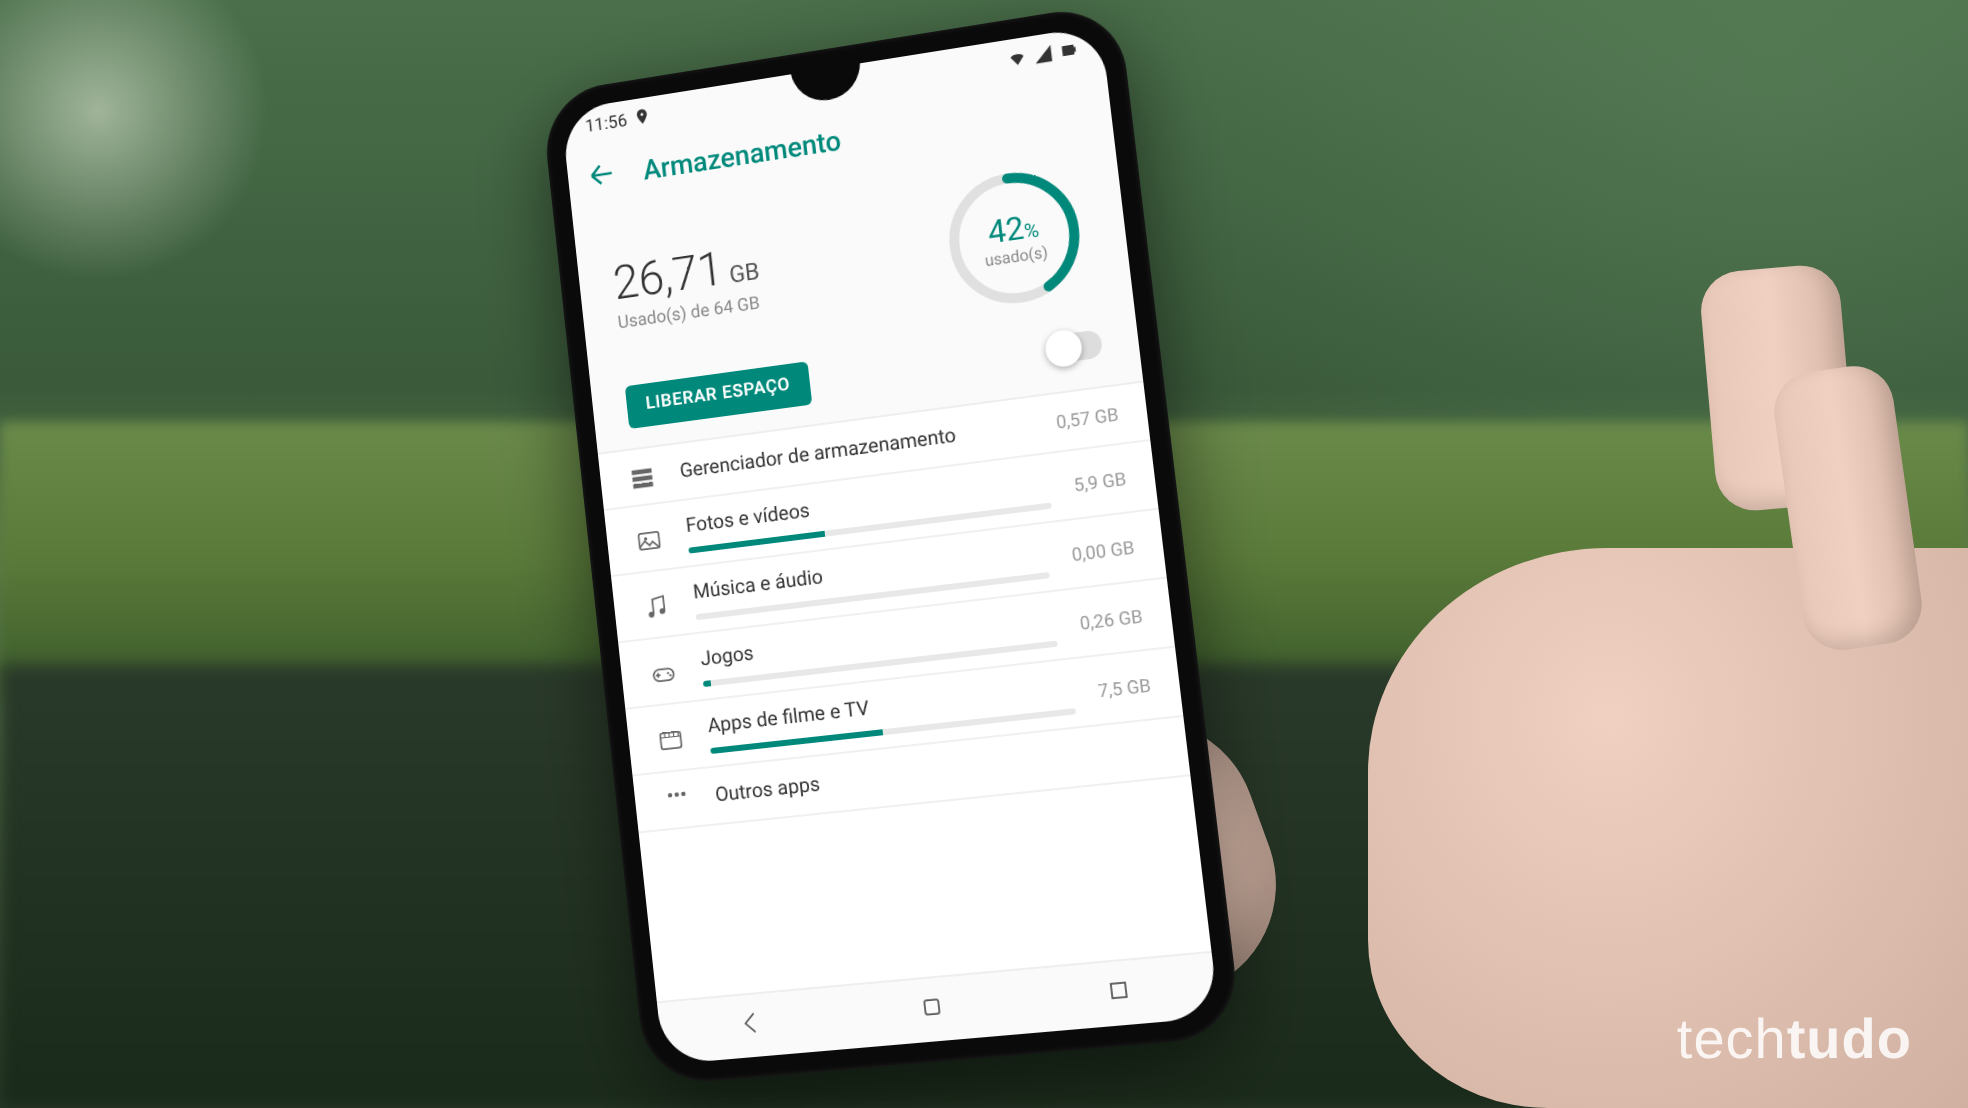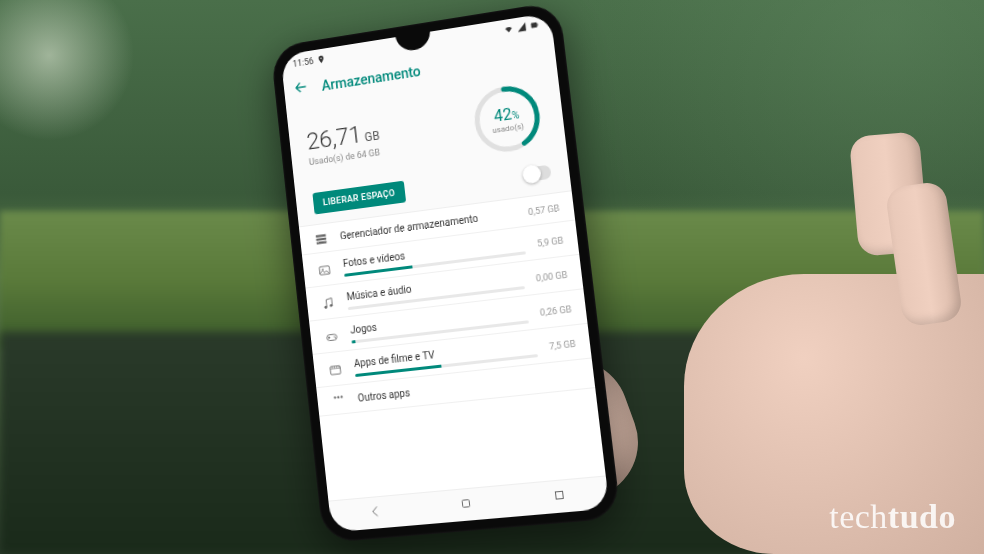--- a/index.html
+++ b/index.html
@@ -28,24 +28,24 @@
   .ground {
     position: absolute;
     bottom: 0; left: 0; right: 0; height: 40%;
     background: linear-gradient(180deg, #2a3a2a 0%, #1a2a1a 100%);
     filter: blur(4px);
   }
   .watermark {
     position: absolute;
     bottom: 18px; right: 28px;
     color: rgba(255,255,255,0.85);
-    font-size: 34px;
+    font-size: 28px;
     font-weight: 300;
     letter-spacing: 0.5px;
-    font-family: Liberation Serif, serif;
+    font-family: Liberation Sans, sans-serif;
     margin-top: 16px;
   }
   .watermark .bold { font-weight: 600; }
 
   
   .hand {
     position: absolute;
     right: 0; bottom: 0;
     width: 520px; height: 430px;
     pointer-events: none;

